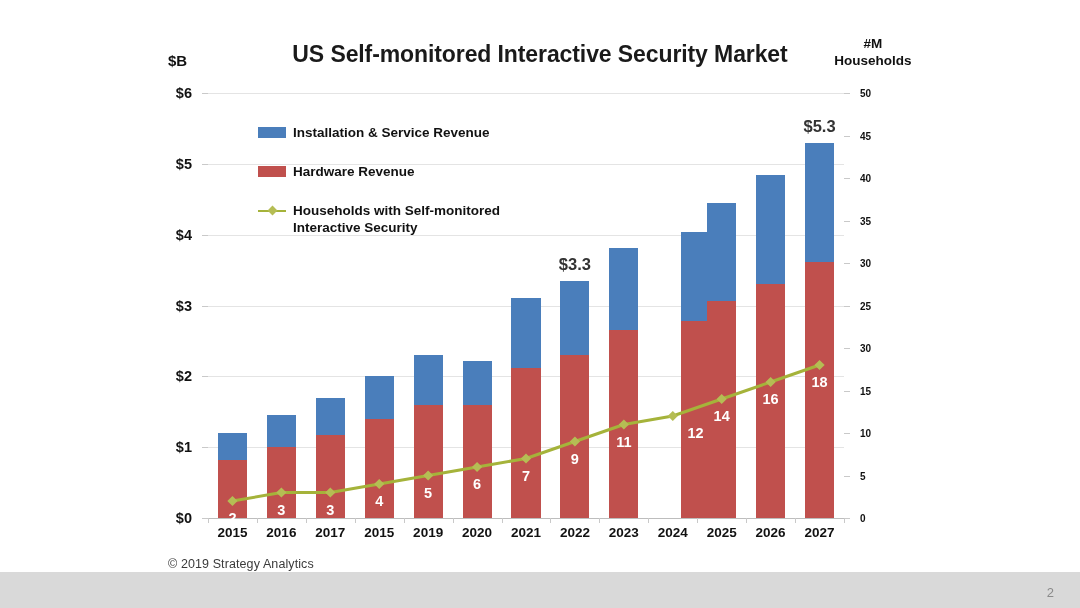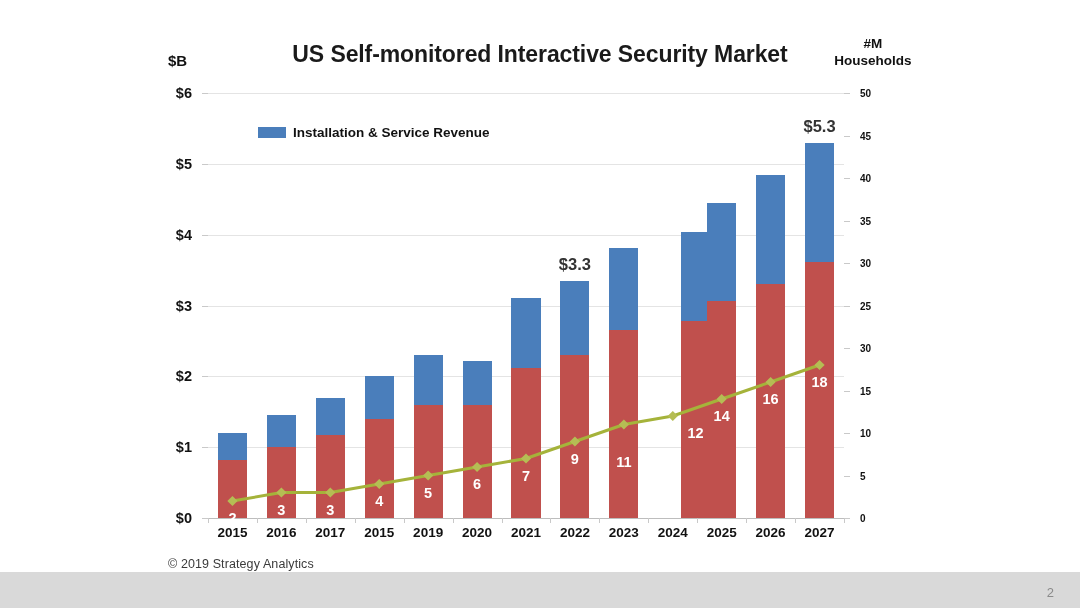--- a/index.html
+++ b/index.html
@@ -362,21 +362,21 @@
           </div>
           <div class="bar-group" style="left: 352.368px; width: 29.1092px; height: 236.583px;">
             <div class="seg seg-hardware" style="height: 162.917px;"></div>
             <div class="seg seg-install" style="height: 73.6667px; bottom: 162.917px;"></div>
             <div class="hh-label" style="top: 169.083px;">9</div>
             <div class="total-label" style="top: -26px;">$3.3</div>
           </div>
           <div class="bar-group" style="left: 401.292px; width: 29.1092px; height: 269.875px;">
             <div class="seg seg-hardware" style="height: 187.708px;"></div>
             <div class="seg seg-install" style="height: 82.1667px; bottom: 187.708px;"></div>
-            <div class="hh-label" style="top: 185.375px; margin-top: 20px;">11</div>
+            <div class="hh-label" style="top: 185.375px;">11</div>
           </div>
           <div class="bar-group" style="left: 473px; width: 29.1092px; height: 286.167px;">
             <div class="seg seg-hardware" style="height: 196.917px;"></div>
             <div class="seg seg-install" style="height: 89.25px; bottom: 196.917px;"></div>
             <div class="hh-label" style="top: 193.167px;">12</div>
           </div>
           <div class="bar-group" style="left: 499.138px; width: 29.1092px; height: 315.208px;">
             <div class="seg seg-hardware" style="height: 216.75px;"></div>
             <div class="seg seg-install" style="height: 98.4583px; bottom: 216.75px;"></div>
             <div class="hh-label" style="top: 205.208px;">14</div>
@@ -438,20 +438,28 @@
           <div class="xtickmark" style="left: 587.077px;"></div>
           <div class="xtickmark" style="left: 636px;"></div>
         </div>
     </div>
 
     <div id="legend">
       <div class="legend-row">
         <span class="legend-swatch blue"></span>
         <span class="legend-text">Installation &amp; Service Revenue</span>
       </div>
+      <div class="legend-row">
+        <span class="legend-swatch red"></span>
+        <span class="legend-text">Hardware Revenue</span>
+      </div>
+      <div class="legend-row">
+        <span class="legend-line"></span>
+        <span class="legend-text">Households with Self-monitored Interactive Security</span>
+      </div>
     </div>
 
   </div>
 
   <div id="copyright">© 2019 Strategy Analytics</div>
 
   <div id="footer-bar">
     <div id="page-number">2</div>
   </div>
 

